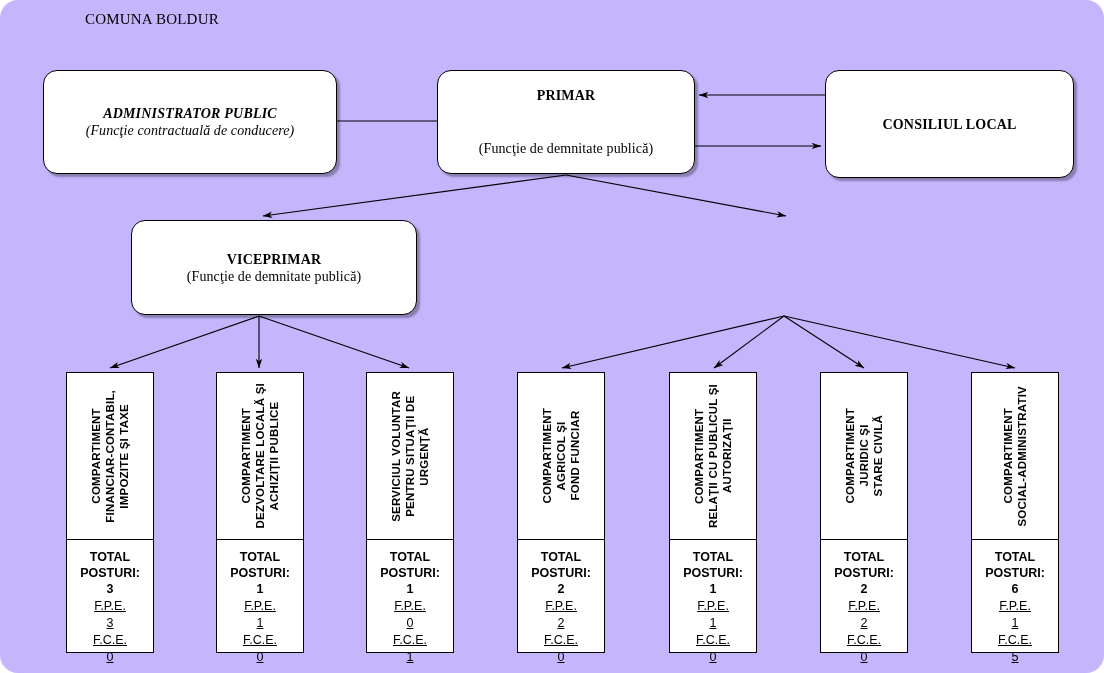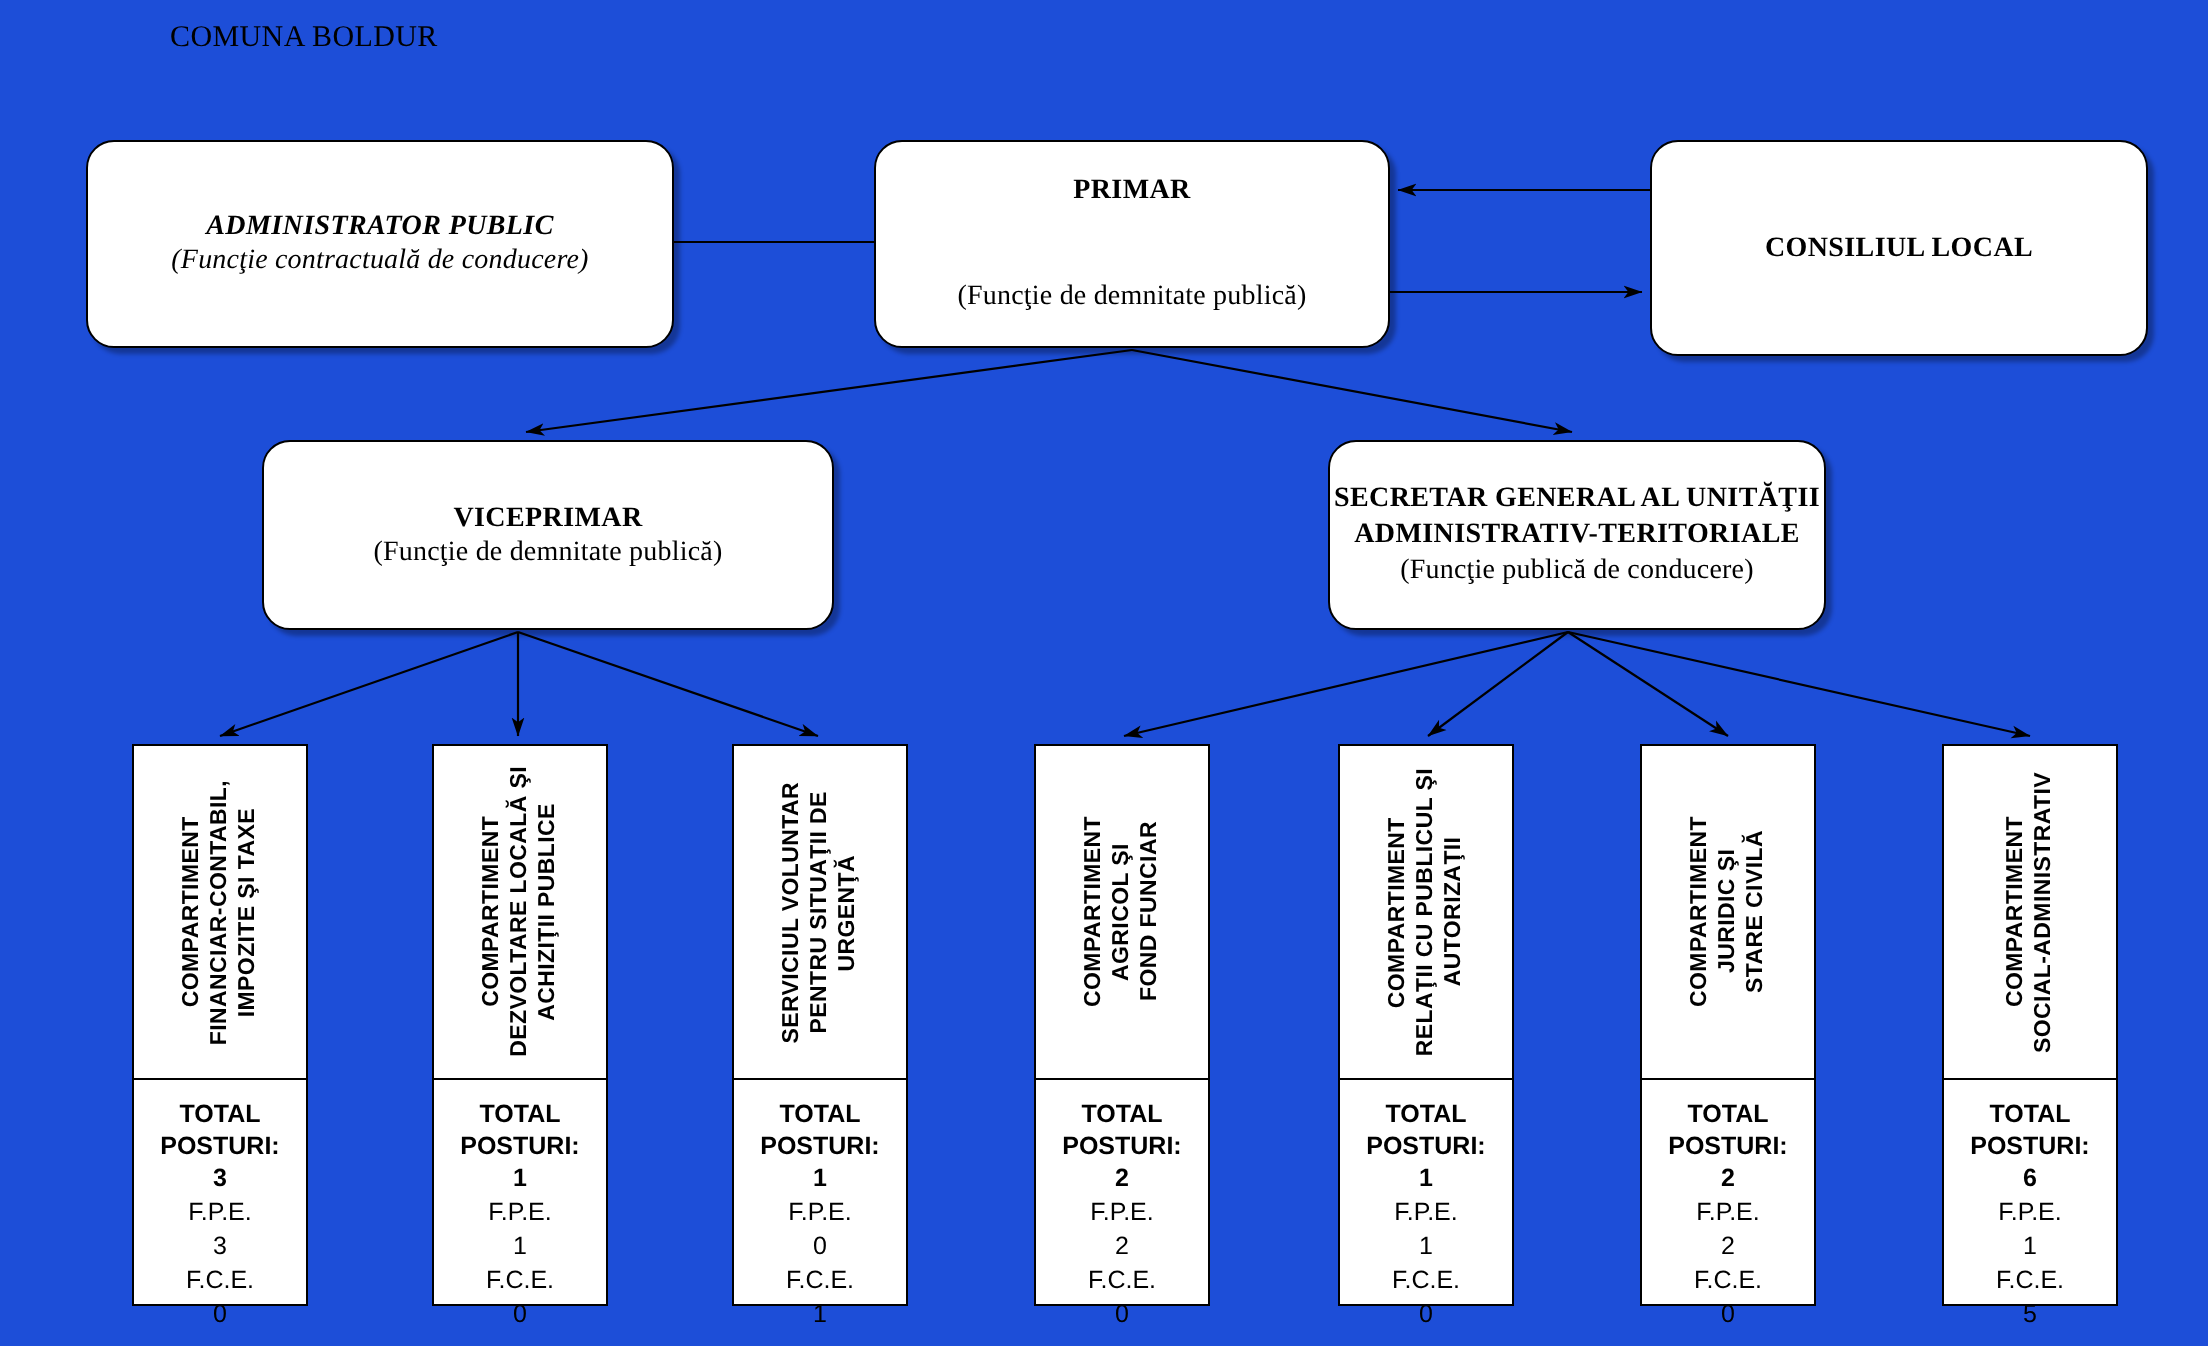--- a/index.html
+++ b/index.html
@@ -4,24 +4,25 @@
 <style>
   html, body {
     margin: 0;
     padding: 0;
     background: #ffffff;
   }
   #page {
     position: relative;
     width: 1104px;
     height: 673px;
-    background: #1d4ed8;
+    background: #c4b5fd;
     overflow: hidden;
     font-family: "Liberation Serif", serif;
     color: #000000;
+    border-radius: 18px;
   }
 
   
   .heading {
     position: absolute;
     white-space: pre;
     font-family: "Liberation Serif", serif;
     color: #000;
   }
   #comuna-title {
@@ -136,20 +137,21 @@
     white-space: pre-line;
     line-height: 16px;
   }
   .dept-totals .t-count {
     font-weight: bold;
     line-height: 17px;
   }
   .dept-totals .t-row {
     font-weight: normal;
     line-height: 17px;
+    text-decoration: underline;
   }
 
   #dept-0 { left: 66px;  }
   #dept-1 { left: 216px; }
   #dept-2 { left: 366px; }
   #dept-3 { left: 517px; }
   #dept-4 { left: 669px; }
   #dept-5 { left: 820px; }
   #dept-6 { left: 971px; }
 </style>
@@ -201,25 +203,20 @@
 
   <div class="rbox" id="box-consiliu">
     <div class="rb-title">CONSILIUL LOCAL</div>
   </div>
 
   <div class="rbox" id="box-viceprimar">
     <div class="rb-title">VICEPRIMAR</div>
     <div class="rb-sub">(Funcţie de demnitate publică)</div>
   </div>
 
-  <div class="rbox" id="box-secretar">
-    <div class="rb-title">SECRETAR GENERAL AL UNITĂŢII
-ADMINISTRATIV-TERITORIALE</div>
-    <div class="rb-sub">(Funcţie publică de conducere)</div>
-  </div>
 
   <div class="dept" id="dept-0">
     <div class="dept-name">
       <span>COMPARTIMENT
 FINANCIAR-CONTABIL,
 IMPOZITE ŞI TAXE</span>
     </div>
     <div class="dept-totals">
       <div class="t-label">TOTAL
 POSTURI:</div>

